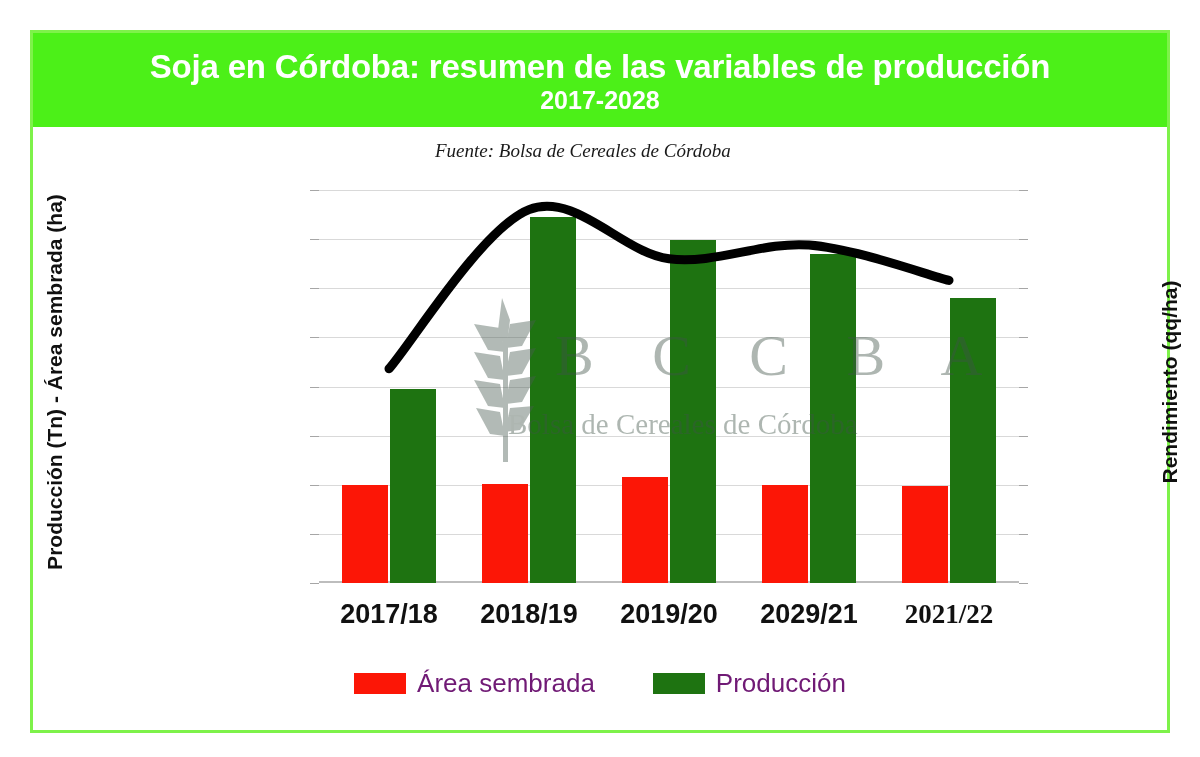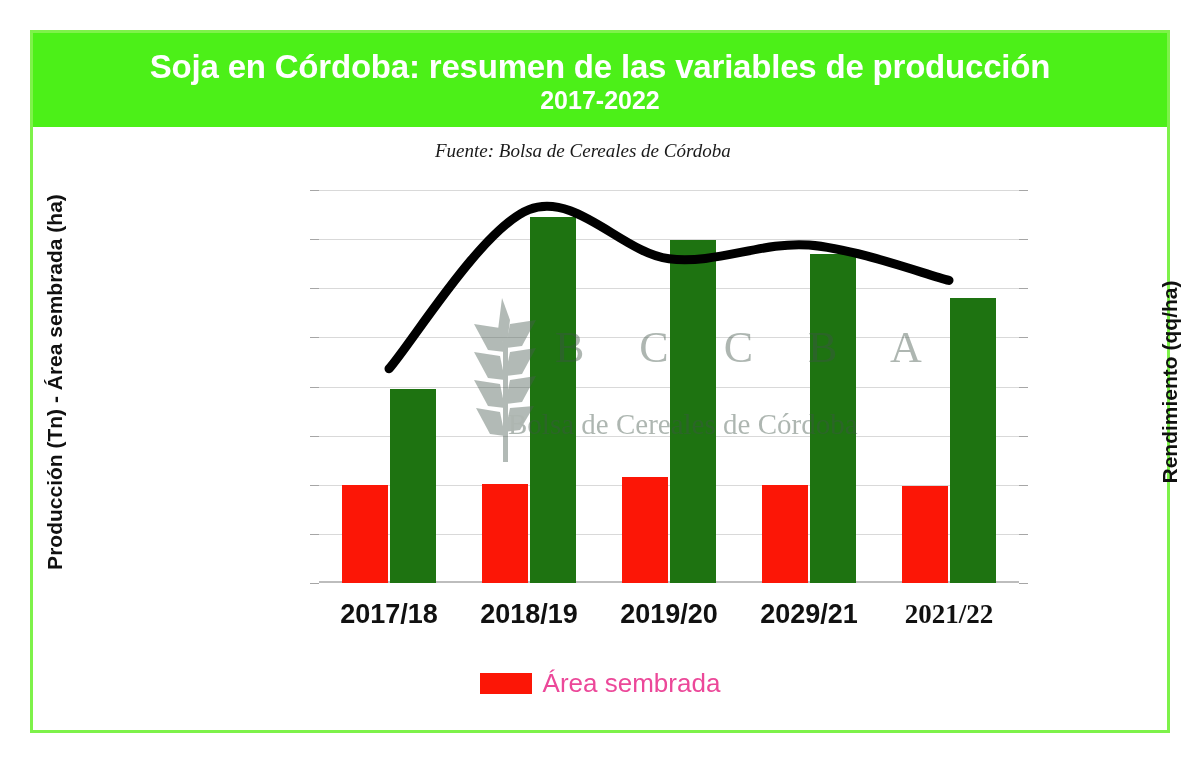--- a/index.html
+++ b/index.html
@@ -146,21 +146,21 @@
     width: 500px;
     height: 175px;
     opacity: 0.42;
     pointer-events: none;
   }
   .wm-letters {
     position: absolute;
     left: 105px;
     top: 32px;
     font-family: "Liberation Serif", serif;
-    font-size: 44px;
+    font-size: 58px;
     color: #3f5448;
     letter-spacing: 22px;
     white-space: nowrap;
   }
   .wm-sub {
     position: absolute;
     left: 58px;
     top: 118px;
     font-family: "Liberation Serif", serif;
     font-size: 29px;
@@ -183,34 +183,34 @@
     display: flex;
     align-items: center;
     gap: 11px;
   }
   .legend-swatch { width: 52px; height: 21px; }
   .legend-swatch.area { background: #fc1606; }
   .legend-swatch.prod { background: #1e7311; }
   .legend-swatch.rend { height: 9px; background: #000000; border-radius: 4px; }
   .legend-label {
     font-size: 26px;
-    color: #ec4899;
+    color: #701a75;
     white-space: nowrap;
   }
 </style>
 </head>
 <body>
 
 <div id="page">
 
   <div class="frame"></div>
 
   <div class="title-banner">
     <div class="title-line1">Soja en Córdoba: resumen de las variables de producción</div>
-    <div class="title-line2">2017-2022</div>
+    <div class="title-line2">2017-2028</div>
   </div>
 
   <div class="source">Fuente: Bolsa de Cereales de Córdoba</div>
 
   <div class="axis-title-left">Producción (Tn) - Área sembrada (ha)</div>
   <div class="axis-title-right">Rendimiento (qq/ha)</div>
 
   <div class="plot" id="plot">
 
   <div class="tickmark-l" style="top: 393px; left: -9px;"></div>
@@ -277,15 +277,19 @@
     </svg>
     <div class="wm-letters">B C C B A</div>
     <div class="wm-sub">Bolsa de Cereales de Córdoba</div>
   </div>
 
   <div class="legend">
     <div class="legend-item">
       <span class="legend-swatch area"></span>
       <span class="legend-label">Área sembrada</span>
     </div>
+    <div class="legend-item">
+      <span class="legend-swatch prod"></span>
+      <span class="legend-label">Producción</span>
+    </div>
   </div>
 
 </div>
 
 </body></html>

